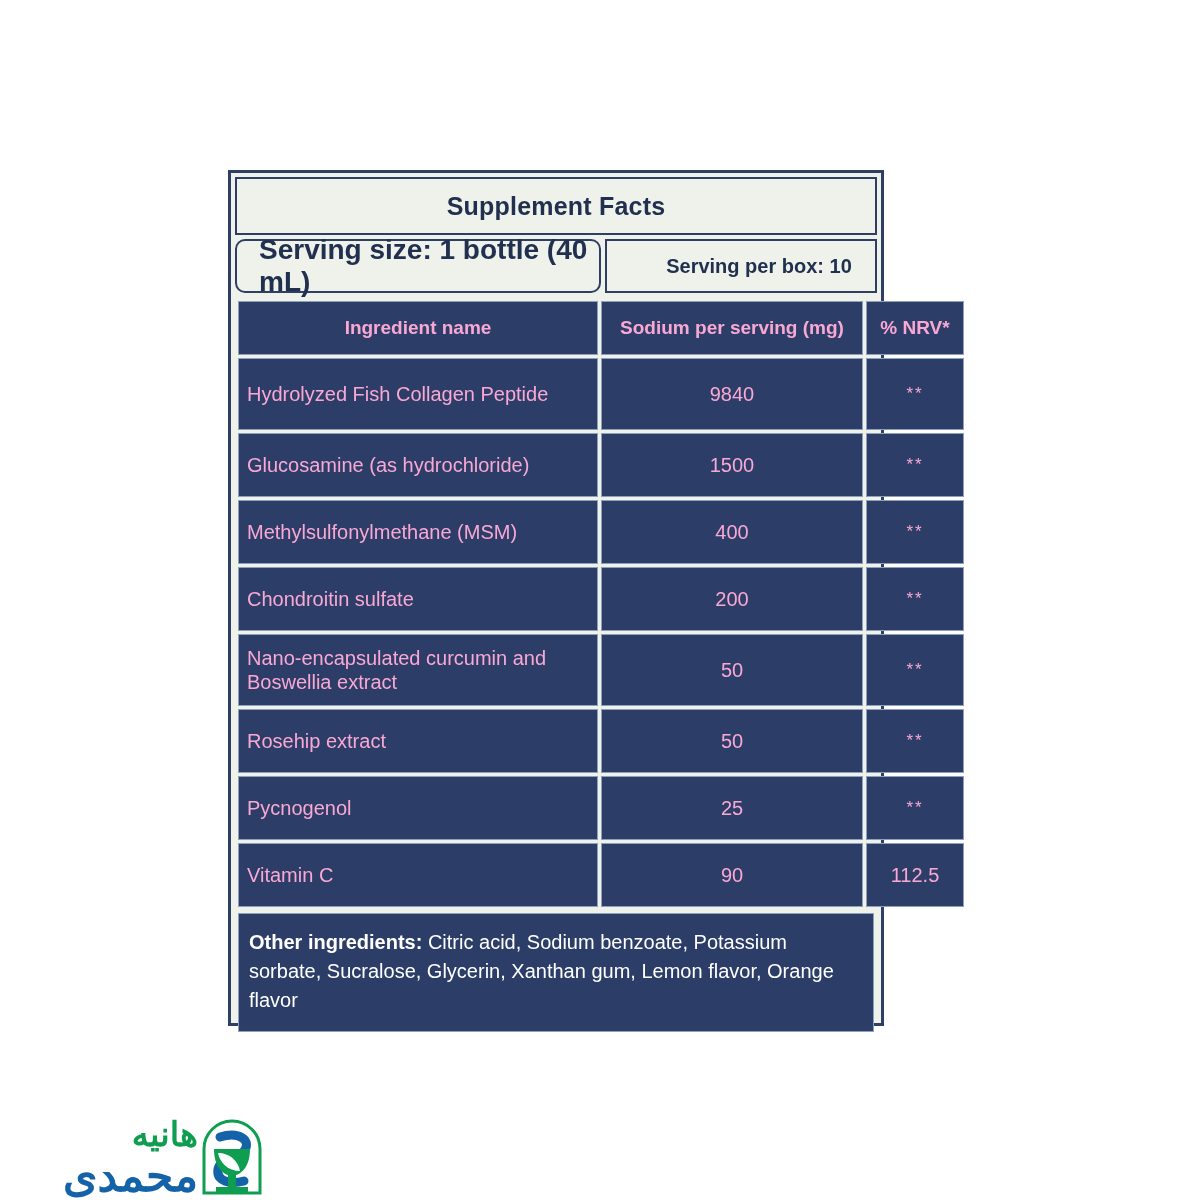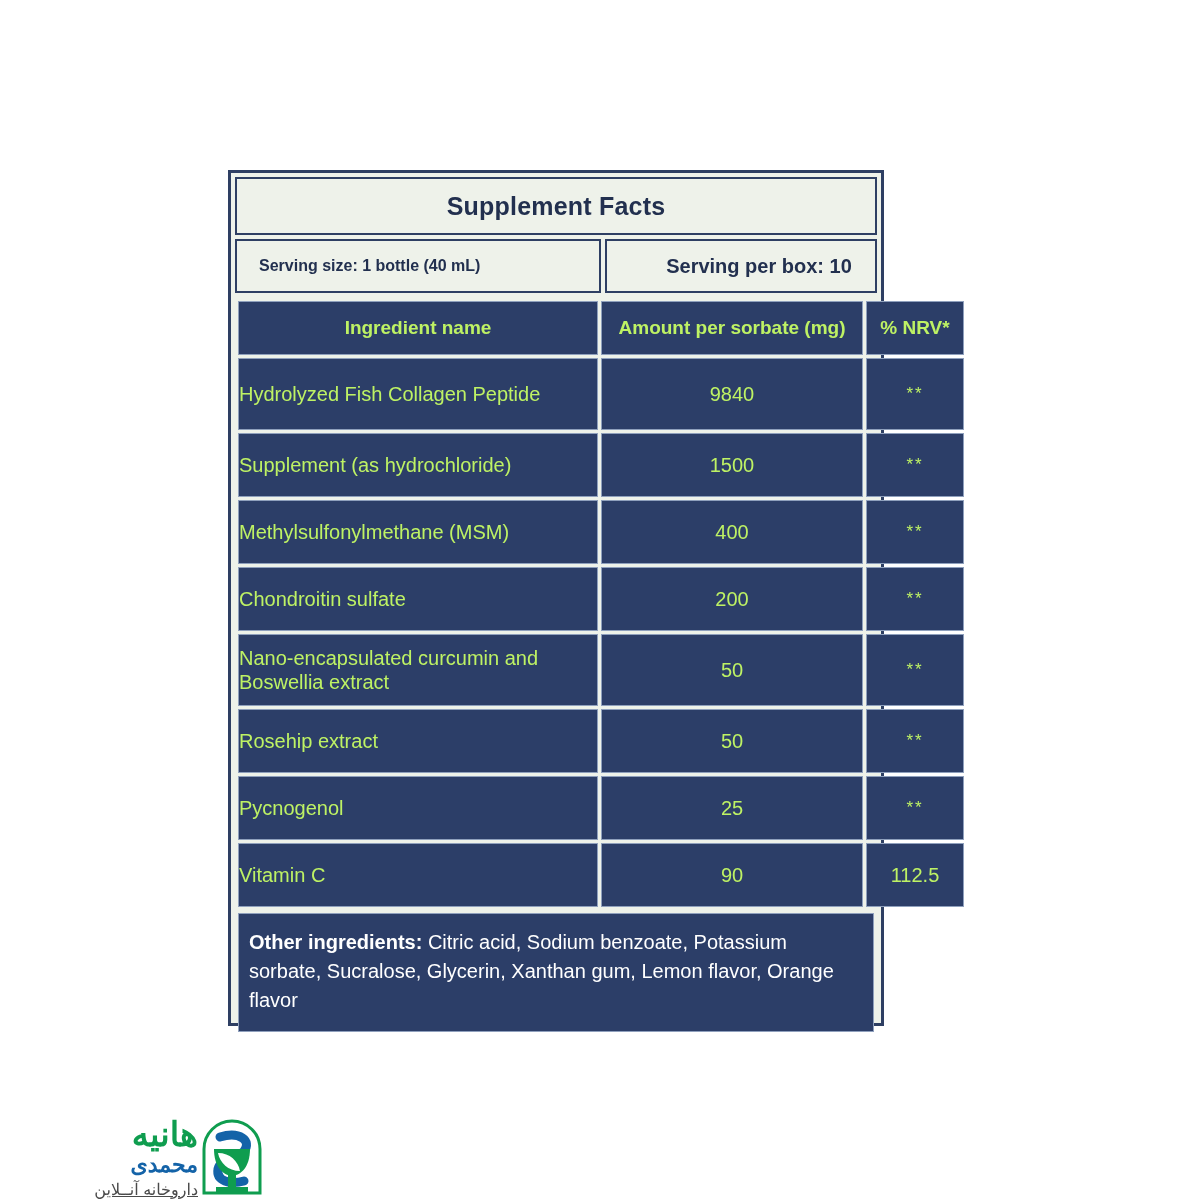--- a/index.html
+++ b/index.html
@@ -47,23 +47,24 @@
 
   #serving-row {
     display: flex;
     margin-top: 4px;
     height: 54px;
   }
   #serving-size-cell {
     width: 366px;
     justify-content: flex-start;
     padding-left: 22px;
-    font-size: 16px;
-    font-weight: bold;
-    height: 54px;
+    font-size: 28px;
+    font-weight: bold;
+    height: 54px;
+    border-radius: 10px;
   }
   #serving-per-box-cell {
     flex: 1;
     margin-left: 4px;
     justify-content: center;
     font-size: 20px;
     font-weight: bold;
     height: 54px;
     padding-left: 36px;
   }
@@ -72,23 +73,23 @@
   #nutrient-table {
     margin-top: 5px;
     border-collapse: separate;
     border-spacing: 3px;
     width: 100%;
     table-layout: fixed;
   }
   #nutrient-table td, #nutrient-table th {
     background: #2c3e68;
     border: 1px solid #8fa0bd;
-    color: #bef264;
-    box-sizing: border-box;
-    padding: 0;
+    color: #f9a8d4;
+    box-sizing: border-box;
+    padding: 8px;
   }
   .col-name   { width: 360px; }
   .col-amount { width: 262px; }
   .col-nrv    { width: 98px;  }
 
   #nutrient-table thead th {
     height: 54px;
     font-size: 19px;
     font-weight: bold;
     text-align: center;
@@ -148,21 +149,21 @@
   }
   #logo-line1 {
     color: #0f9d4f;
     font-size: 34px;
     font-weight: bold;
     line-height: 1.05;
     letter-spacing: -1px;
   }
   #logo-line2 {
     color: #1463a8;
-    font-size: 22px;
+    font-size: 44px;
     font-weight: bold;
     line-height: 1.05;
     letter-spacing: -1px;
   }
   #logo-tagline {
     color: #4a4a4a;
     font-size: 16px;
     margin-top: 4px;
     letter-spacing: 1px;
     text-decoration: underline;
@@ -189,32 +190,32 @@
 
   <table id="nutrient-table">
     <colgroup>
       <col class="col-name">
       <col class="col-amount">
       <col class="col-nrv">
     </colgroup>
     <thead>
       <tr>
         <th>Ingredient name</th>
-        <th>Amount per sorbate (mg)</th>
+        <th>Sodium per serving (mg)</th>
         <th>% NRV*</th>
       </tr>
     </thead>
     <tbody id="nutrient-table-body">
         <tr class="row-2line">
           <td class="cell-name">Hydrolyzed Fish Collagen Peptide</td>
           <td class="cell-amount">9840</td>
           <td class="cell-nrv stars">**</td>
         </tr>
         <tr class="row-1line">
-          <td class="cell-name">Supplement (as hydrochloride)</td>
+          <td class="cell-name">Glucosamine (as hydrochloride)</td>
           <td class="cell-amount">1500</td>
           <td class="cell-nrv stars">**</td>
         </tr>
         <tr class="row-1line">
           <td class="cell-name">Methylsulfonylmethane (MSM)</td>
           <td class="cell-amount">400</td>
           <td class="cell-nrv stars">**</td>
         </tr>
         <tr class="row-1line">
           <td class="cell-name">Chondroitin sulfate</td>

